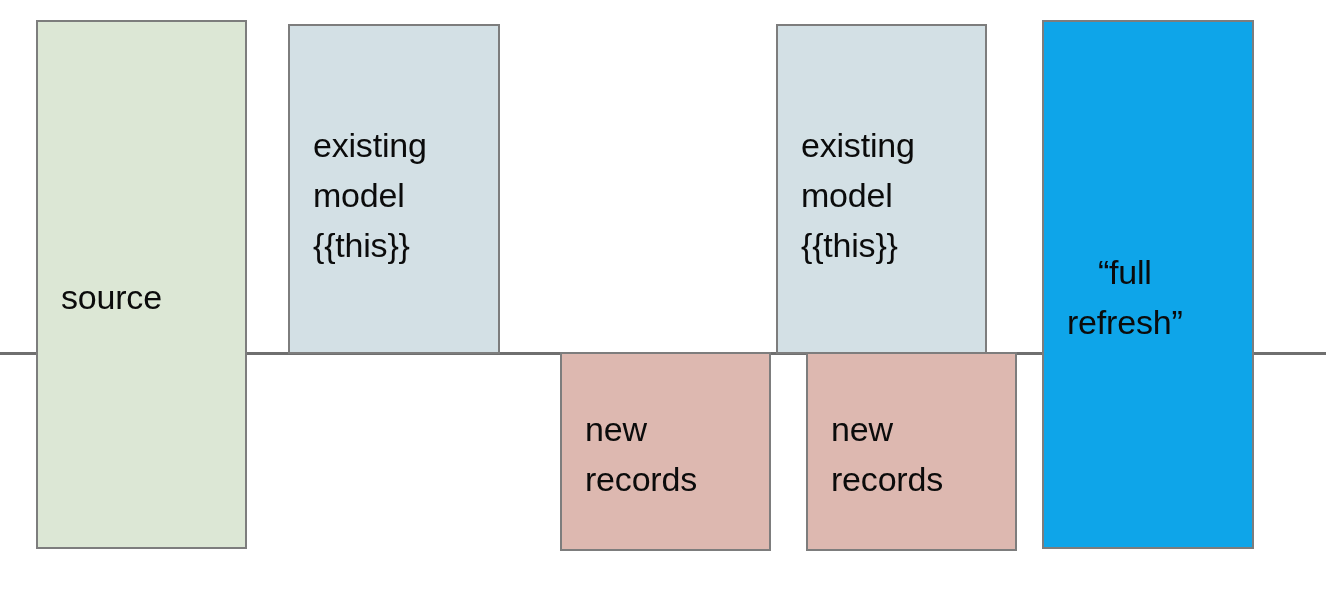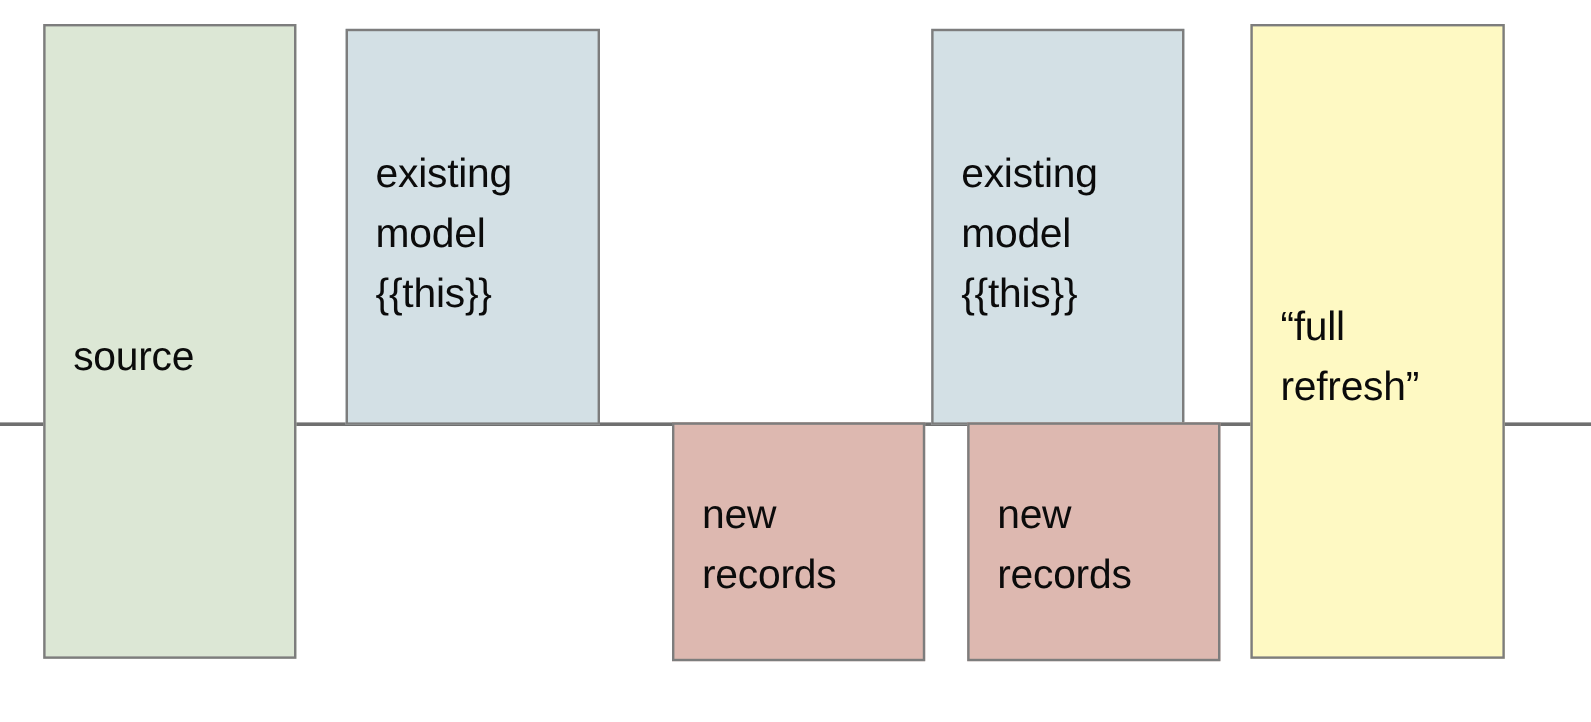--- a/index.html
+++ b/index.html
@@ -43,21 +43,21 @@
   }
   .block .label {
     display: block;
   }
   
   .align-bottomish { display: flex; align-items: flex-start; }
 
   .green  { background: #dce7d5; }
   .blue   { background: #d3e0e5; }
   .pink   { background: #ddb8b0; margin-left: 30px; }
-  .orange { background: #fef9c3; }
+  .orange { background: #0ea5e9; text-align: center; }
 
   
   #source-block      { left: 36px;   top: 20px;  width: 211px; height: 529px; }
   #source-block .label { margin-top: 250px; }
 
   #existing-model-1  { left: 288px;  top: 24px;  width: 212px; height: 330px; }
   #existing-model-1 .label { margin-top: 94px; }
 
   #new-records-1     { left: 530px;  top: 352px; width: 211px; height: 199px; }
   #new-records-1 .label { margin-top: 50px; }

